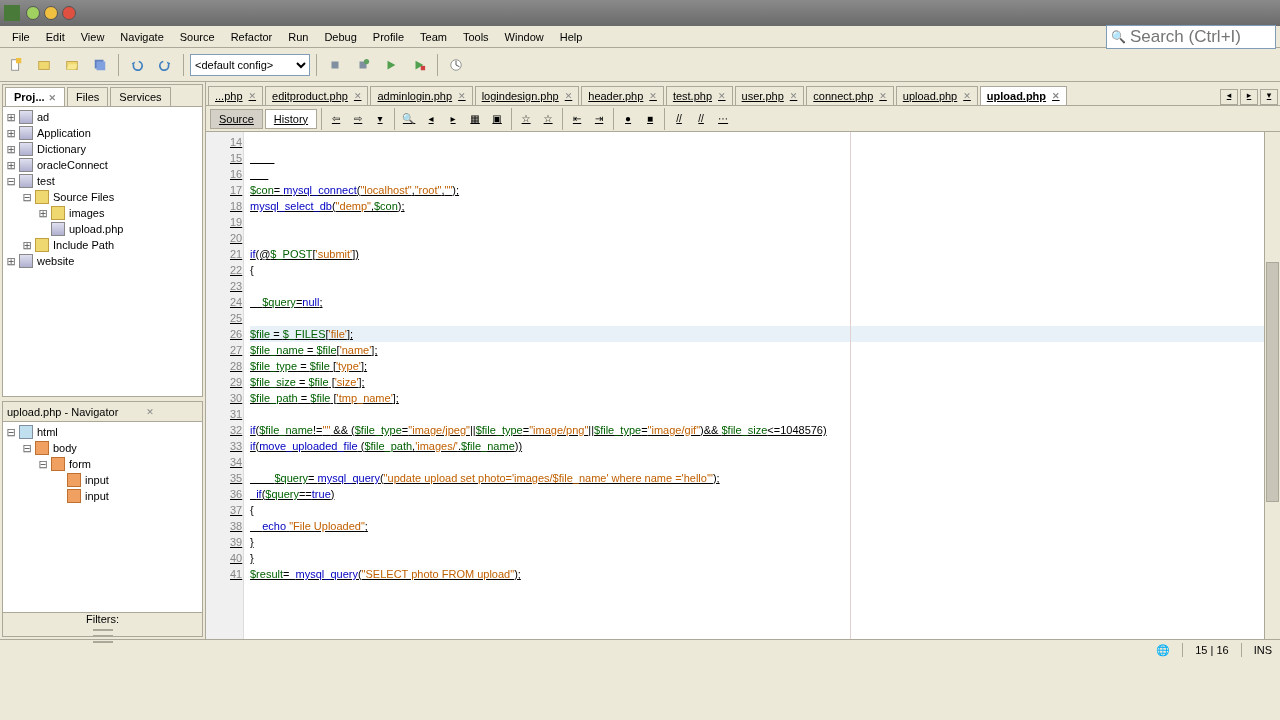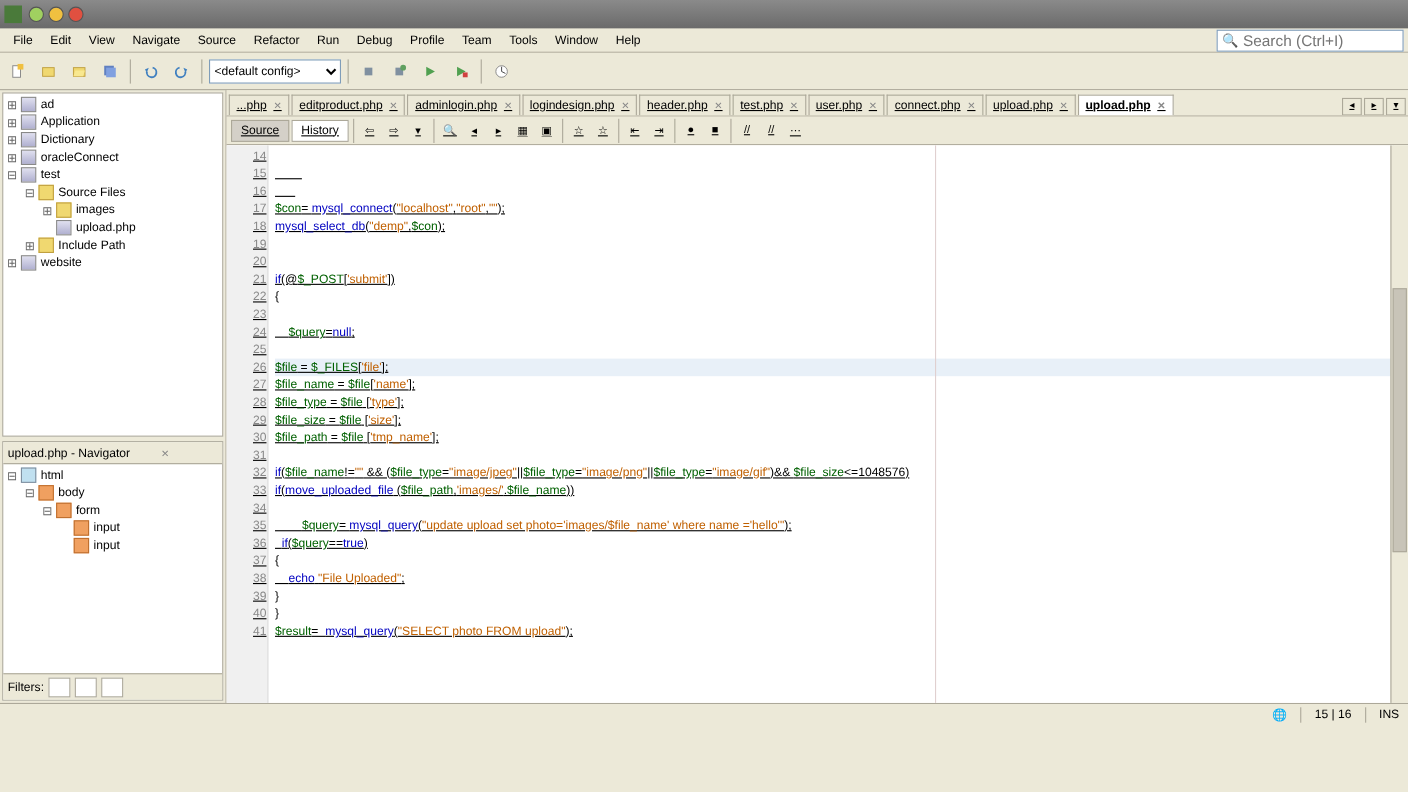--- a/index.html
+++ b/index.html
@@ -10,21 +10,21 @@
 .winbtns { display: flex; gap: 4px; }
 .winbtn { width: 14px; height: 14px; border-radius: 50%; border: 1px solid #555; }
 .wb-min { background: #a0d060; }
 .wb-max { background: #f0c040; }
 .wb-close { background: #e05040; }
 .menubar { height: 22px; background: #ece9d8; display: flex; align-items: center; padding: 0 4px; border-bottom: 1px solid #aca899; }
 .menubar .mitem { padding: 2px 8px; cursor: pointer; }
 .menubar .spacer { flex: 1; }
 .searchbox { display: flex; align-items: center; border: 1px solid #7f9db9; background: #fff; padding: 1px 4px; width: 170px; }
 .searchbox .sicon { font-size: 12px; color: #666; margin-right: 4px; }
-.searchbox input { border: none; outline: none; font-size: 14px; width: 100%; color: #888; }
+.searchbox input { border: none; outline: none; font-size: 17px; width: 100%; color: #888; }
 .toolbar { height: 34px; background: #ece9d8; display: flex; align-items: center; padding: 0 4px; border-bottom: 1px solid #aca899; gap: 4px; }
 .tbtn { width: 24px; height: 24px; border: 1px solid transparent; display: flex; align-items: center; justify-content: center; cursor: pointer; }
 .tsep { width: 1px; height: 22px; background: #aca899; margin: 0 2px; }
 .configsel { height: 22px; border: 1px solid #7f9db9; background: #fff; width: 120px; font-size: 11px; }
 .main { display: flex; height: 557px; }
 .leftcol { width: 206px; display: flex; flex-direction: column; border-right: 1px solid #aca899; }
 .panel { border: 1px solid #aca899; background: #fff; margin: 2px; display: flex; flex-direction: column; }
 .paneltabs { height: 22px; background: #ece9d8; display: flex; align-items: flex-end; border-bottom: 1px solid #aca899; }
 .ptab { padding: 3px 8px; border: 1px solid #aca899; border-bottom: none; background: #ece9d8; margin-left: 2px; cursor: pointer; font-size: 11px; }
 .ptab.active { background: #fff; font-weight: bold; }
@@ -35,21 +35,21 @@
 .tnode .exp { width: 12px; text-align: center; color: #666; }
 .tnode .ticon { width: 14px; height: 14px; margin: 0 2px; display: inline-block; }
 .ticon.php { background: linear-gradient(#e0e0f0,#b0b0d0); border: 1px solid #888; font-size: 7px; text-align: center; line-height: 12px; }
 .ticon.folder { background: #f0d870; border: 1px solid #c0a040; }
 .ticon.html { background: #c0e0f0; border: 1px solid #8090a0; }
 .ticon.tag { background: #f0a060; border: 1px solid #c07030; }
 .tnode.bold .tlabel { font-weight: normal; }
 .tlabel { padding-left: 2px; }
 .navhead { height: 20px; background: #ece9d8; border-bottom: 1px solid #aca899; display: flex; align-items: center; padding: 0 4px; font-size: 11px; gap: 24px; }
 .navhead .x { margin-left: 4px; color: #888; font-size: 9px; }
-.filterbar { height: 24px; background: #ece9d8; border-top: 1px solid #aca899; display: flex; align-items: center; padding: 0 4px; gap: 4px; }
+.filterbar { height: 24px; background: #ece9d8; border-top: 1px solid #aca899; display: flex; align-items: center; padding: 0 4px; gap: 4px; flex-direction: column; }
 .filterbtn { width: 20px; height: 18px; border: 1px solid #aca899; background: #fff; }
 .editorarea { flex: 1; display: flex; flex-direction: column; text-decoration: underline; }
 .edtabs { height: 24px; background: #ece9d8; display: flex; align-items: flex-end; border-bottom: 1px solid #aca899; overflow: hidden; }
 .edtab { padding: 3px 6px; border: 1px solid #aca899; border-bottom: none; background: #ece9d8; margin-left: 2px; cursor: pointer; font-size: 11px; display: flex; align-items: center; white-space: nowrap; }
 .edtab.active { background: #fff; font-weight: bold; }
 .edtab .x { margin-left: 6px; color: #888; font-size: 9px; }
 .edtabnav { margin-left: auto; display: flex; gap: 2px; padding: 0 2px; }
 .edtabnav .nbtn { width: 18px; height: 16px; border: 1px solid #aca899; background: #ece9d8; font-size: 9px; text-align: center; }
 .edtoolbar { height: 26px; background: #ece9d8; display: flex; align-items: center; padding: 0 4px; border-bottom: 1px solid #aca899; gap: 2px; }
 .srcbtn { padding: 3px 8px; border: 1px solid #aca899; background: #fff; cursor: pointer; }
@@ -180,20 +180,25 @@
       <svg viewBox="0 0 16 16">
         <circle cx="8" cy="8" r="6" fill="#fff" stroke="#888"></circle>
         <path d="M8 8 L8 3 M8 8 L12 10" stroke="#444"></path>
       </svg>
     </div>
 </div>
 
 <div class="main">
   <div class="leftcol">
     <div class="panel" style="flex:1.6">
+      <div class="paneltabs">
+        <div class="ptab active"><span>Proj...</span><span class="x">✕</span></div>
+        <div class="ptab">Files</div>
+        <div class="ptab">Services</div>
+      </div>
       <div class="panelbody tree" id="ptree">
           <div class="tnode" style="padding-left: 0px;">
             <span class="exp">⊞</span>
             <span class="ticon php"></span>
             <span class="tlabel">ad</span>
           </div>
           <div class="tnode" style="padding-left: 0px;">
             <span class="exp">⊞</span>
             <span class="ticon php"></span>
             <span class="tlabel">Application</span>

